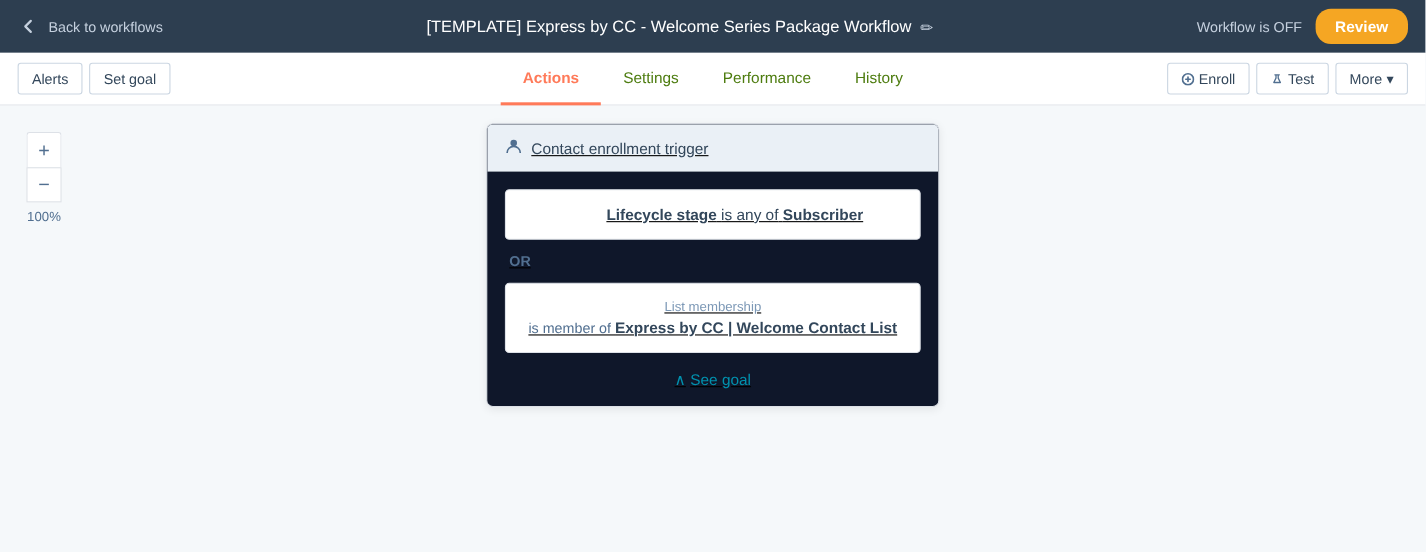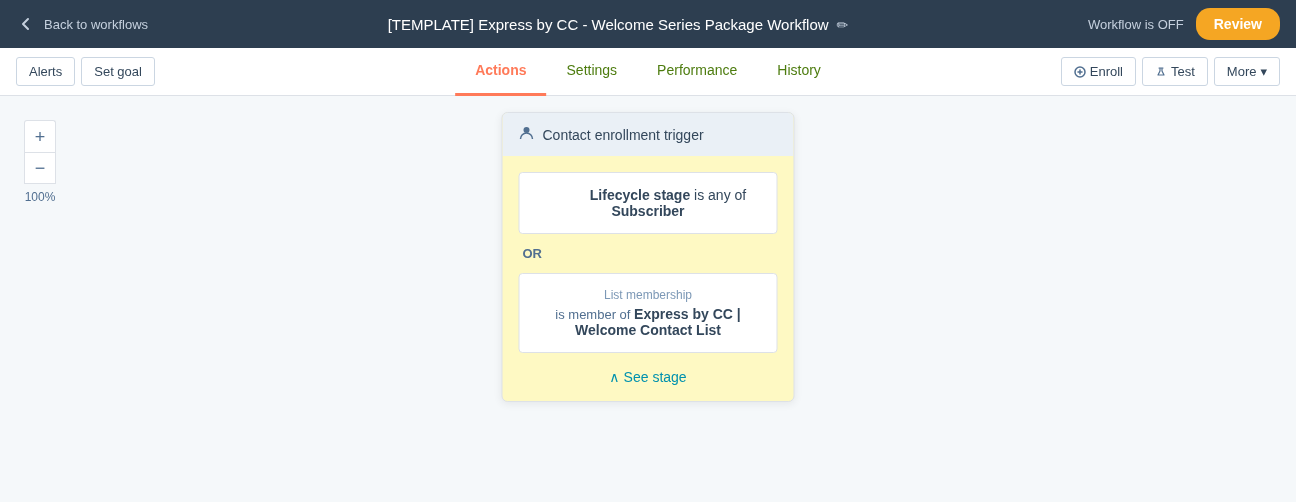--- a/index.html
+++ b/index.html
@@ -193,26 +193,27 @@
       text-align: center;
       margin-top: 6px;
     }
 
     
     .trigger-card {
       position: absolute;
       left: 50%;
       transform: translateX(-50%);
       top: 16px;
-      width: 293px;
-      background: #fef9c3;
+      width: 412px;
+      background: #0f172a;
       border: 1px solid #dde1e7;
       border-radius: 6px;
       overflow: hidden;
       box-shadow: 0 2px 8px rgba(0,0,0,0.07);
+      text-decoration: underline;
     }
     .trigger-header {
       background: #eaf0f6;
       padding: 12px 16px;
       display: flex;
       align-items: center;
       gap: 8px;
       font-size: 14px;
       color: #33475b;
       font-weight: 500;
@@ -359,18 +360,18 @@
 
       <div class="or-divider">OR</div>
 
       <div class="condition-box-secondary">
           <div class="list-label">List membership</div>
           <div>is member of <strong class="list-value">Express by CC | Welcome Contact List</strong></div>
         </div>
 
       <div class="see-less-btn">
         <span>∧</span>
-        <span>See stage</span>
+        <span>See goal</span>
       </div>
     </div>
   </div>
 
 </div>
 
 </body></html>

